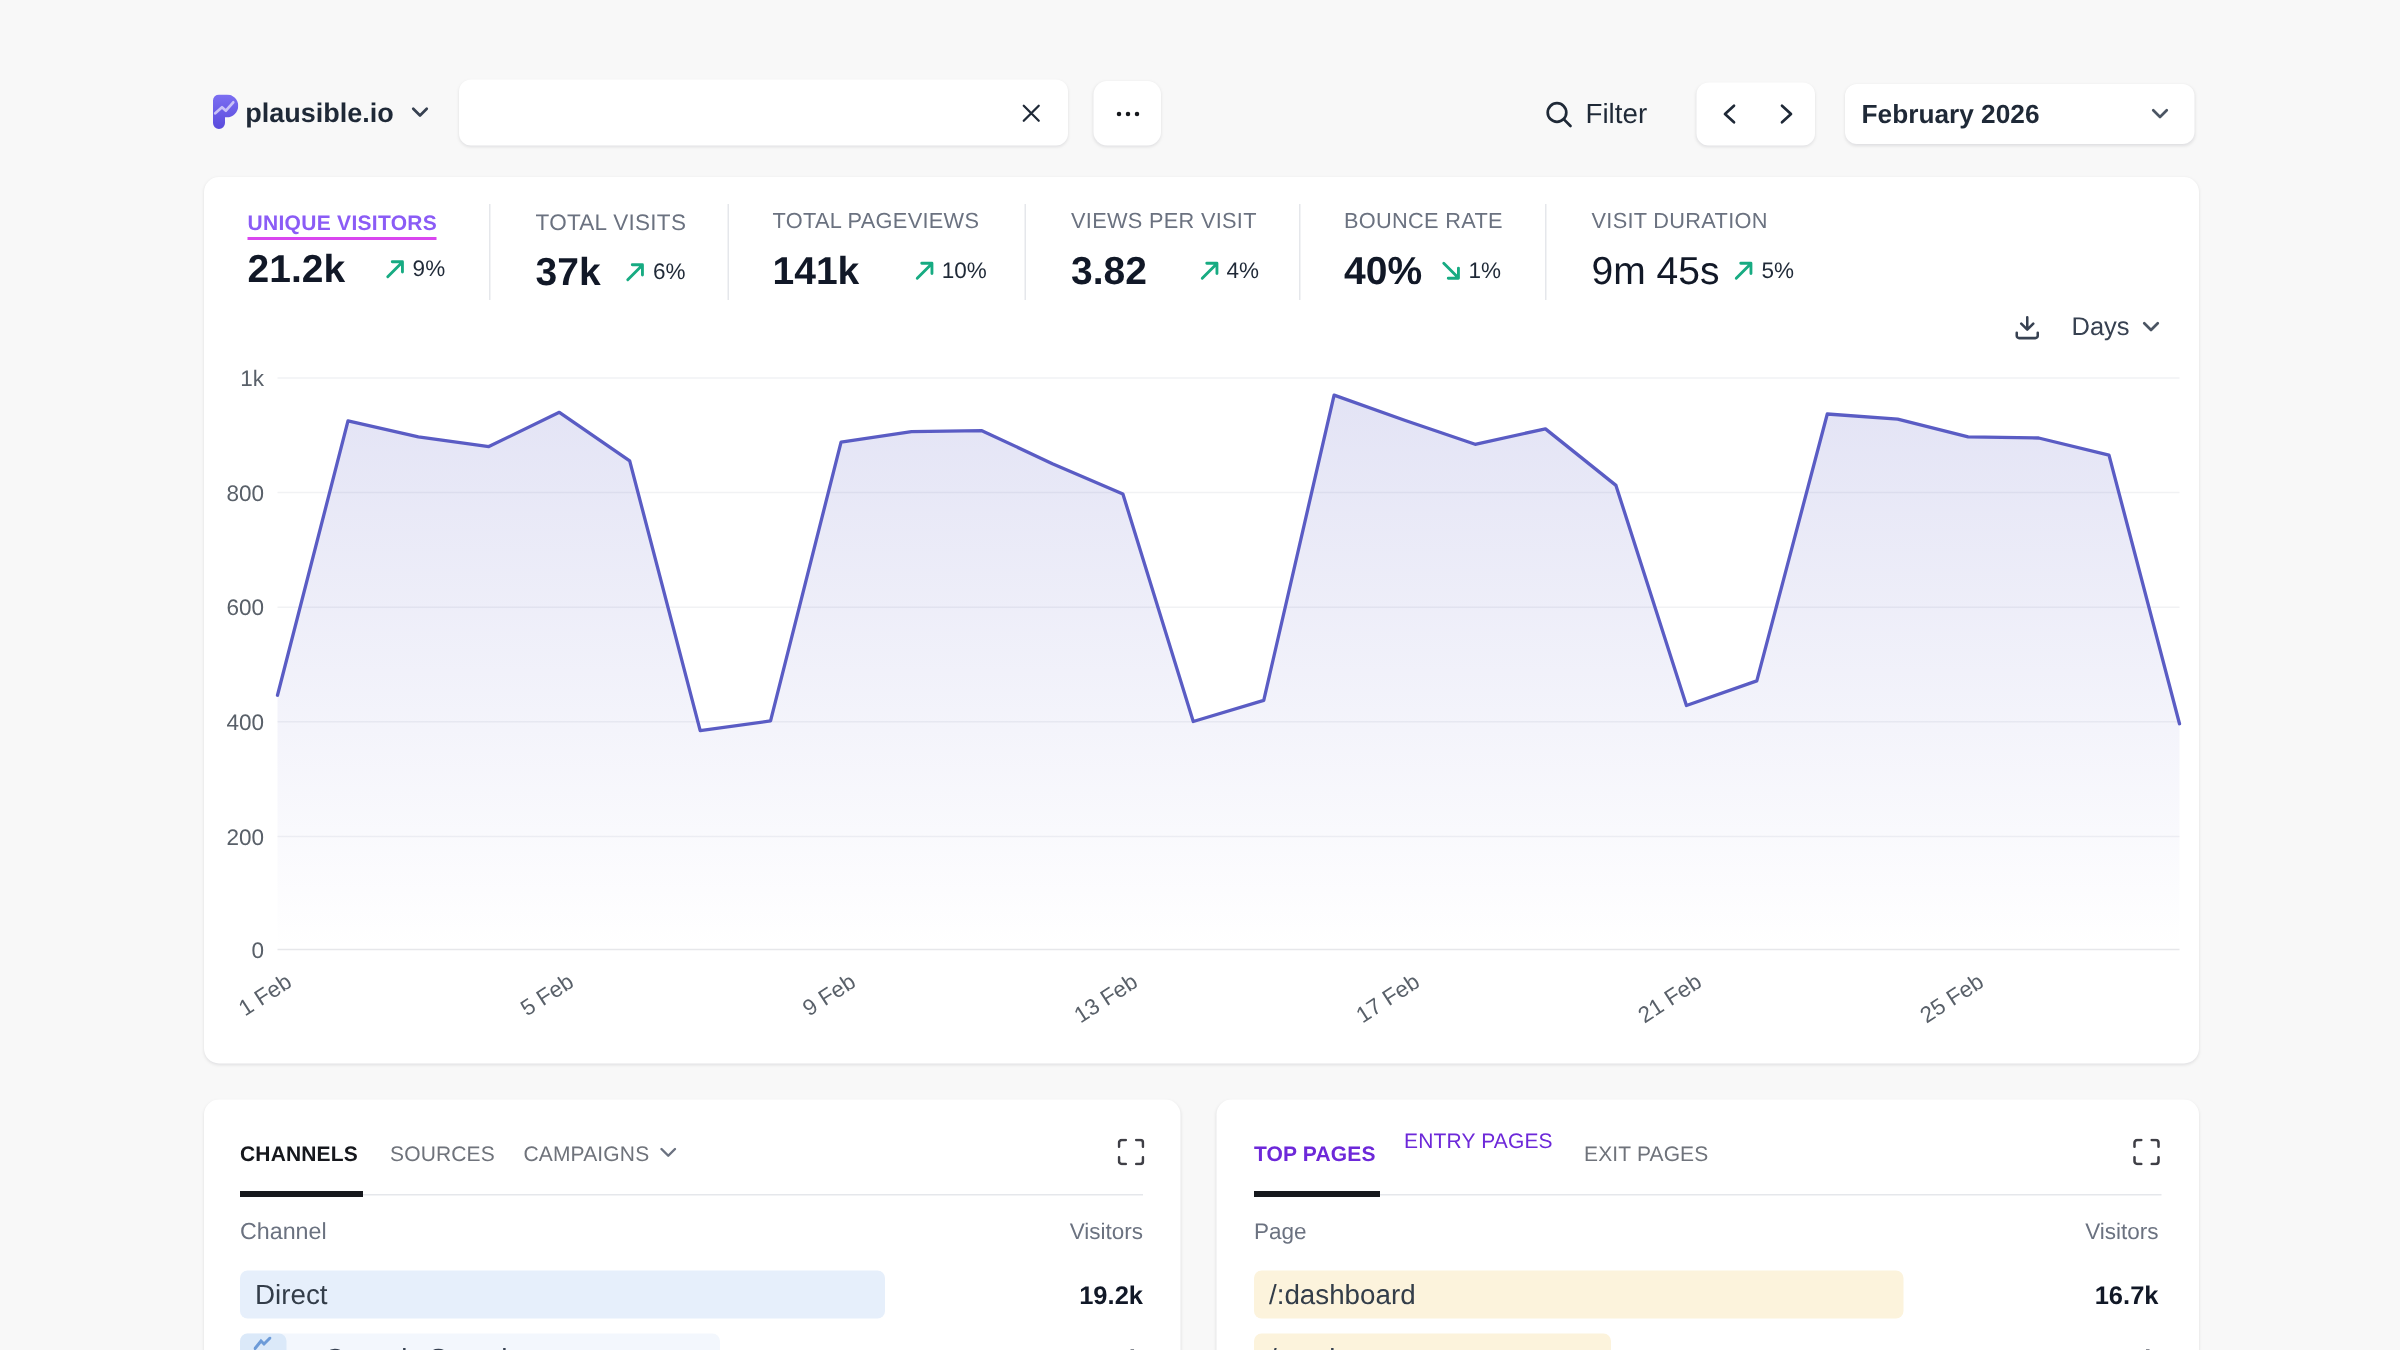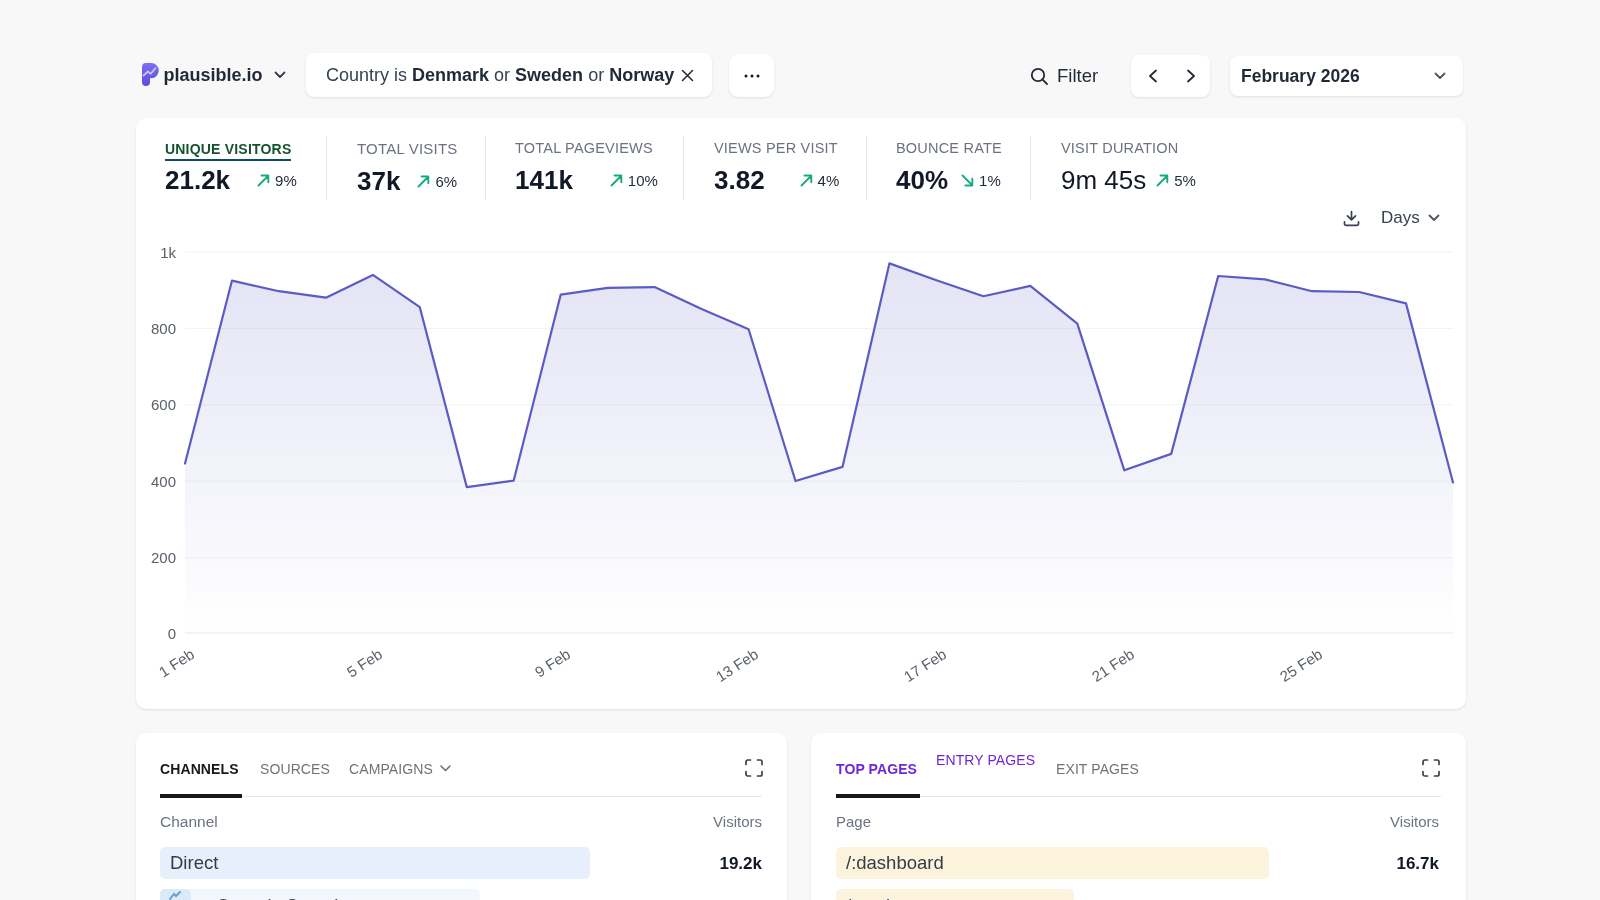--- a/index.html
+++ b/index.html
@@ -20,21 +20,20 @@
   </defs>
   <path d="M0 4 A4 4 0 0 1 4 0 L9.2 0 A7.6 7.6 0 0 1 9.2 15.2 L8 15.2 L8 19 A4 4 0 0 1 0 19 Z" fill="url(#lg)"></path>
   <path d="M1.5 12.5 L6 8.5 L8.6 10.8 L13.5 5.2" fill="none" stroke="#c9c2f7" stroke-width="1.8" stroke-linecap="round" stroke-linejoin="round"></path>
 </svg>
 <div class="abs" style="left:163.5px;top:64px;font-size:18px;font-weight:700;color:#1f2937;line-height:22px;">plausible.io</div>
 <svg class="abs" style="left:274px;top:71px" width="12" height="8" viewBox="0 0 12 8">
     <path d="M1.5 1.5 L6 6 L10.5 1.5" fill="none" stroke="#374151" stroke-width="1.8" stroke-linecap="round" stroke-linejoin="round"></path>
   </svg>
 
 <div class="abs card flex" style="left:306px;top:53px;width:406px;height:44px;border-radius:8px;padding:0 18px 0 20px;font-size:18px;color:#374151;">
-  <span>Country is&nbsp;<b style="color:#1f2937;">Denmark</b>&nbsp;or&nbsp;<b style="color:#1f2937;">Sweden</b>&nbsp;or&nbsp;<b style="color:#1f2937;">Norway</b></span>
   <svg style="margin-left:auto" width="13" height="13" viewBox="0 0 13 13">
       <path d="M1.5 1.5 L11.5 11.5 M11.5 1.5 L1.5 11.5" stroke="#1f2937" stroke-width="1.5" stroke-linecap="round"></path>
     </svg>
 </div>
 
 <div class="abs card flex" style="left:729px;top:54px;width:45px;height:43px;border-radius:9px;justify-content:center;">
   <svg width="16" height="4" viewBox="0 0 16 4">
       <circle cx="2" cy="2" r="1.5" fill="#16181d"></circle>
       <circle cx="8" cy="2" r="1.5" fill="#16181d"></circle>
       <circle cx="14" cy="2" r="1.5" fill="#16181d"></circle>
@@ -60,21 +59,21 @@
 <div class="abs card flex" style="left:1230px;top:56px;width:233px;height:40px;border-radius:8px;padding:0 17px 0 11px;">
   <span style="font-size:17.5px;font-weight:600;color:#1f2937;">February 2026</span>
   <svg style="margin-left:auto" width="12" height="8" viewBox="0 0 12 8">
       <path d="M1.5 1.5 L6 6 L10.5 1.5" fill="none" stroke="#4b5563" stroke-width="1.8" stroke-linecap="round" stroke-linejoin="round"></path>
     </svg>
 </div>
 
 <div class="abs card" style="left:136px;top:118px;width:1330px;height:591px;"></div>
 
 <div class="abs" style="left:165px;top:140px;">
-  <div style="font-size:14px;font-weight:700;letter-spacing:.2px;color:#14532d;border-bottom:2px solid #0c4a6e;padding-bottom:2px;display:inline-block;">UNIQUE VISITORS</div>
+  <div style="font-size:14px;font-weight:700;letter-spacing:.2px;color:#8b5cf6;border-bottom:2px solid #d946ef;padding-bottom:2px;display:inline-block;">UNIQUE VISITORS</div>
   <div class="flex" style="margin-top:4px;">
       <span style="font-size:26px;font-weight:700;color:#111827;">21.2k</span>
     <svg style="margin-left:27px" width="13" height="13" viewBox="0 0 13 13">
         <path d="M1.5 11.5 L11 2 M4.5 1.5 L11.3 1.5 L11.3 8.3" fill="none" stroke="#17ab82" stroke-width="1.9" stroke-linecap="round" stroke-linejoin="round"></path>
       </svg>
     <span style="margin-left:5px;font-size:15px;color:#1f2937;">9%</span>
     </div>
 </div>
 <div class="abs" style="left:326px;top:136px;width:1px;height:64px;background:#e5e7eb;"></div>
 <div class="abs" style="left:357px;top:140px;">

